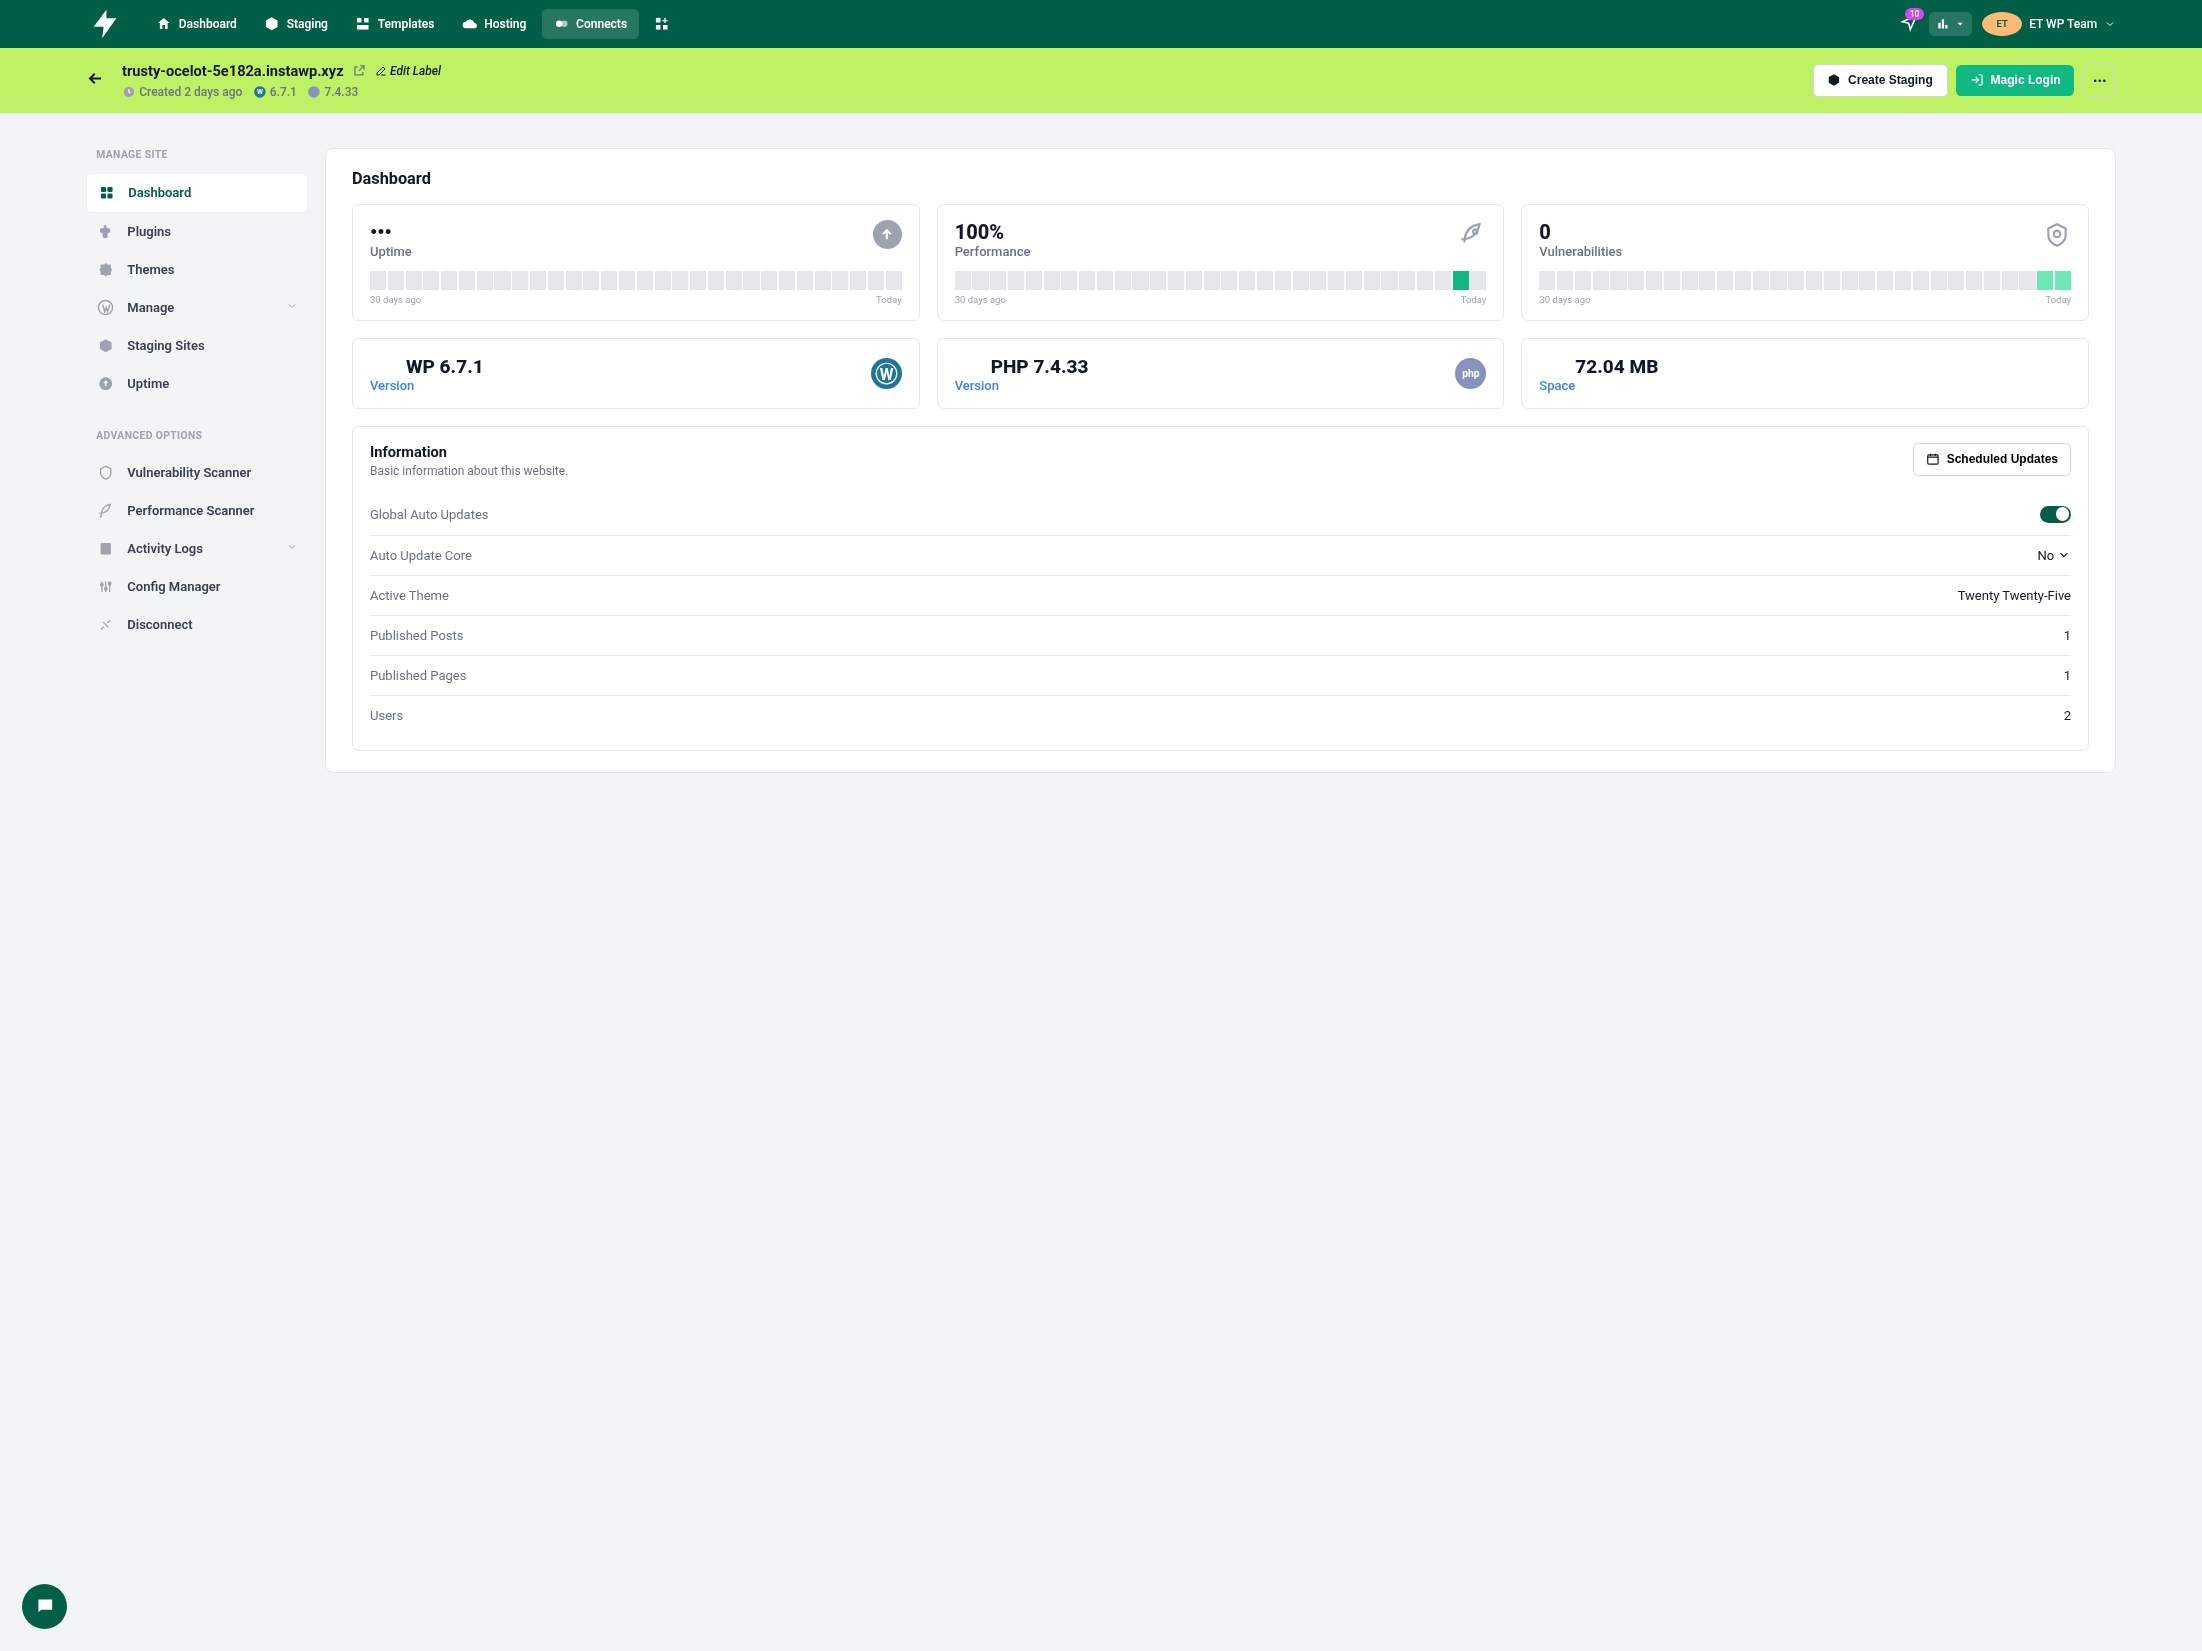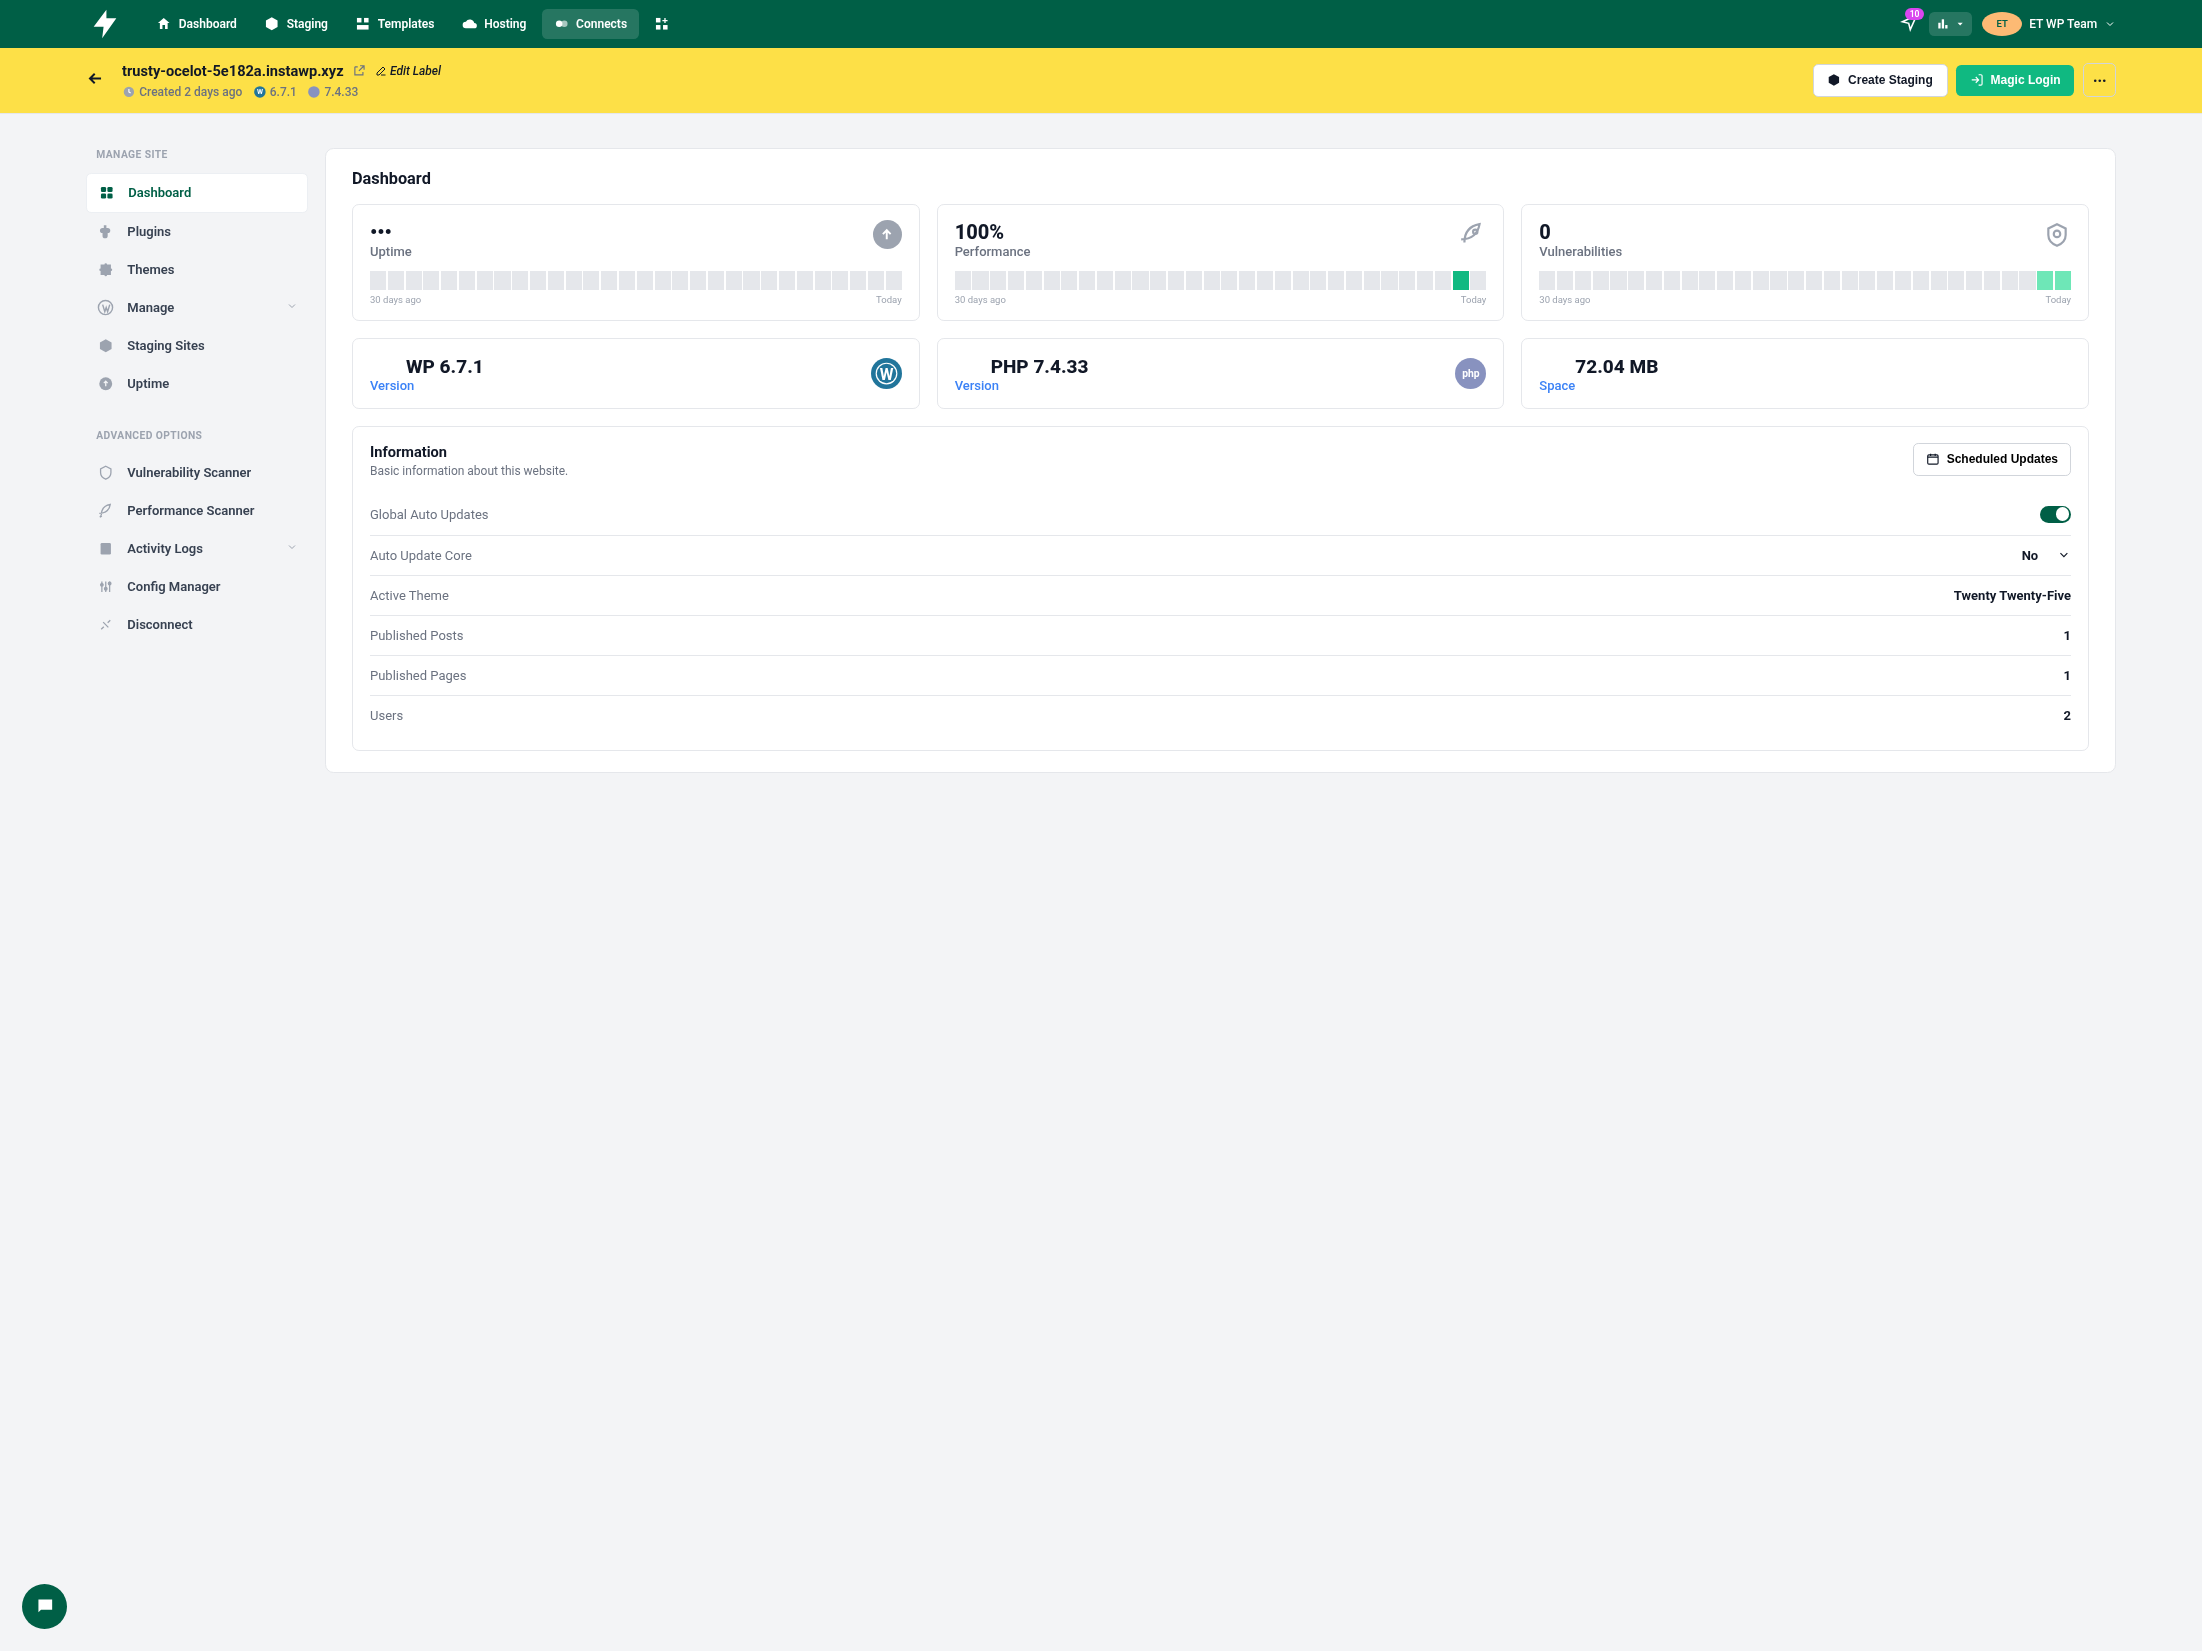--- a/index.html
+++ b/index.html
@@ -10,21 +10,21 @@
 .nav-item { display: flex; align-items: center; gap: 6.9px; padding: 6.9px 12px; color: #fff; font-weight: 600; font-size: 12px; border-radius: 5.2px; cursor: pointer; }
 .nav-item.active { background: rgba(255,255,255,0.15); }
 .nav-item svg { width: 15.5px; height: 15.5px; }
 .header-right { margin-left: auto; display: flex; align-items: center; gap: 10.3px; }
 .bell { position: relative; cursor: pointer; }
 .badge { position: absolute; top: -5.2px; right: -5.2px; background: #d946ef; color: #fff; font-size: 8.6px; font-weight: 600; border-radius: 8.6px; padding: 0.9px 4.3px; }
 .dropdown-btn { background: rgba(255,255,255,0.15); border-radius: 5.2px; padding: 5.2px 6.9px; display: flex; align-items: center; gap: 5.2px; cursor: pointer; }
 .avatar { width: 40px; height: 24px; background: #fdba74; border-radius: 50%; display: flex; align-items: center; justify-content: center; font-size: 9.5px; color: #005f46; font-weight: 600; }
 .team { display: flex; align-items: center; gap: 6.9px; color: #fff; font-weight: 500; font-size: 12px; cursor: pointer; }
 
-.subheader { background: #fde047; border-bottom: 0.9px solid #e5e7eb; padding: 13.8px 86px; display: flex; align-items: center; }
+.subheader { background: #bef264; border-bottom: 0.9px solid #e5e7eb; padding: 13.8px 86px; display: flex; align-items: center; }
 .back { cursor: pointer; margin-right: 17px; }
 .site-info { flex: 1; }
 .site-title-row { display: flex; align-items: center; gap: 8.6px; margin-bottom: 5.2px; }
 .site-title { font-size: 14.6px; font-weight: 700; }
 .edit-label { display: flex; align-items: center; gap: 3.4px; font-size: 12px; font-weight: 500; cursor: pointer; color: #111827; font-style: italic; }
 .meta-row { display: flex; align-items: center; gap: 10.3px; color: #6b7280; font-size: 12px; font-weight: 500; }
 .meta-row span { display: flex; align-items: center; gap: 3.4px; }
 .sub-actions { display: flex; align-items: center; gap: 8.6px; }
 .btn { border-radius: 5.2px; padding: 8.6px 13.8px; font-size: 12px; font-weight: 600; display: flex; align-items: center; gap: 6.9px; cursor: pointer; border: none; }
 .btn-white { background: #fff; border: 0.9px solid #d1d5db; color: #111827; }
@@ -61,21 +61,21 @@
 .stat-icon { width: 31px; height: 31px; border-radius: 50%; display: flex; align-items: center; justify-content: center; color: #fff; font-weight: 700; font-size: 10.3px; }
 
 .info-box { border: 0.9px solid #e5e7eb; border-radius: 6.9px; padding: 15.5px 17px; }
 .info-head { display: flex; justify-content: space-between; align-items: flex-start; margin-bottom: 15.5px; gap: 45px; }
 .info-title { font-size: 14.6px; font-weight: 700; margin-bottom: 3.4px; }
 .info-sub { font-size: 12px; color: #6b7280; }
 .sched-btn { border: 0.9px solid #d1d5db; border-radius: 5.2px; padding: 8.6px 12px; font-size: 12px; font-weight: 600; display: flex; align-items: center; gap: 6.9px; cursor: pointer; background: #fff; }
 .info-row { display: flex; justify-content: space-between; align-items: center; padding: 12px 0; border-bottom: 0.9px solid #e5e7eb; }
 .info-row:last-child { border-bottom: none; }
 .info-key { font-size: 13px; color: #6b7280; }
-.info-val { font-size: 13px; font-weight: 700; display: flex; align-items: center; gap: 19px; }
+.info-val { font-size: 13px; font-weight: 400; display: flex; align-items: center; gap: 3px; }
 .toggle { width: 31px; height: 17px; background: #005f46; border-radius: 8.6px; position: relative; cursor: pointer; }
 .toggle::after { content: ''; position: absolute; right: 1.7px; top: 1.7px; width: 13.8px; height: 13.8px; background: #fff; border-radius: 50%; }
 
 .chat-fab { position: fixed; left: 22.4px; bottom: 22.4px; width: 45px; height: 45px; background: #005f46; border-radius: 50%; display: flex; align-items: center; justify-content: center; cursor: pointer; }
 </style>
 </head>
 <body>
 
 <div class="header">
   <div class="logo">

